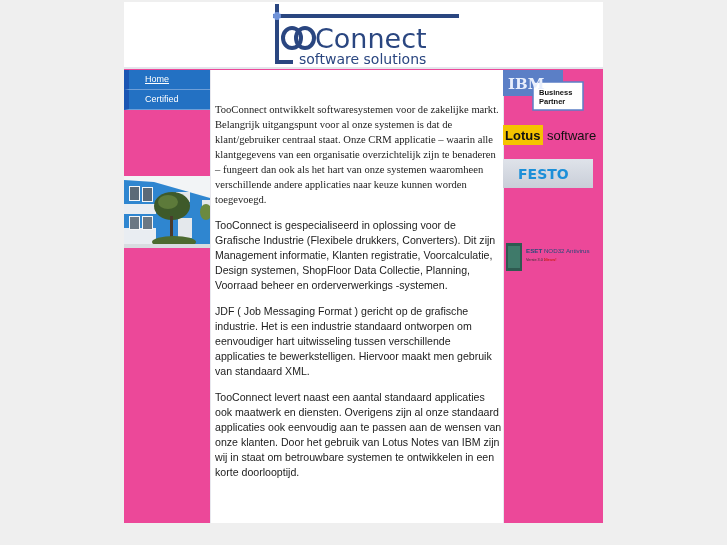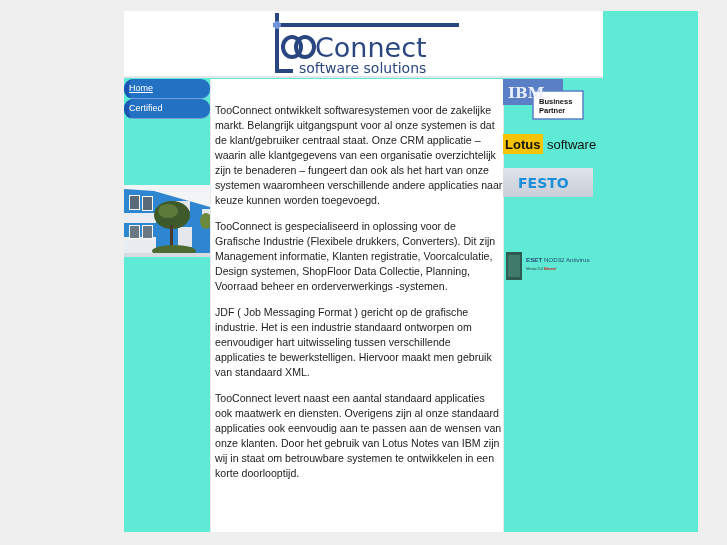--- a/index.html
+++ b/index.html
@@ -2,60 +2,59 @@
 <html><head>
 <meta charset="utf-8">
 <style>
   html, body { margin:0; padding:0; }
   body {
     width:727px; height:545px; overflow:hidden;
     background:#efefef;
     font-family: "Liberation Sans", "DejaVu Sans", sans-serif;
   }
   .page {
-    position:absolute; left:124px; top:11px; width:574px; height:521px;
-    background:#5eead4;
+    position:absolute; left:124px; top:2px; width:479px; height:521px;
+    background:#ec4899;
   }
   .header {
     position:absolute; left:0; top:0; width:479px; height:65px;
     background:#ffffff;
     border-bottom:2px solid #e4e6ec;
   }
   .logo { position:absolute; left:145px; top:0; width:190px; height:65px; }
   .logo svg { display:block; }
 
   
   .nav { position:absolute; left:0; top:68px; width:86px; }
   .nav-item {
     position:relative; height:19px; line-height:19px;
     background:#2371c3; border-left:5px solid #1a55b3;
     border-bottom:1px solid #6e9fd8;
-    color:#ffffff; font-size:9px; padding-left:0;
+    color:#ffffff; font-size:9px; padding-left:16px;
     cursor:pointer;
-    border-radius:9px;
   }
   .nav-item.active span { text-decoration:underline; }
   .photo {
     position:absolute; left:0; top:174px; width:86px; height:72px;
     overflow:hidden;
   }
 
   
   .content {
     position:absolute; left:86px; top:68px; width:292px; height:453px;
     background:#ffffff;
     border-left:1px solid #e8e8ee;
     border-right:1px solid #e8e8ee;
   }
   .content p {
     margin:0 0 11px 0;
     padding:0 0 0 4px;
     font-size:10.6px; line-height:15px; color:#222222;
   }
-  .content p:first-child { margin-top:24px; }
+  .content p:first-child { margin-top:32px;font-family:Liberation Serif, serif; }
 
   
   .right { position:absolute; left:379px; top:68px; width:100px; height:453px; }
   .badge { position:absolute; left:0; }
   .ibm { top:0; width:82px; height:43px; }
   .lotus { top:55px; width:96px; height:20px; }
   .festo { top:89px; width:90px; height:29px; }
   .nod { top:131px; width:74px; height:24px; }
   .eset { top:171px; width:92px; height:32px; }
 </style>

